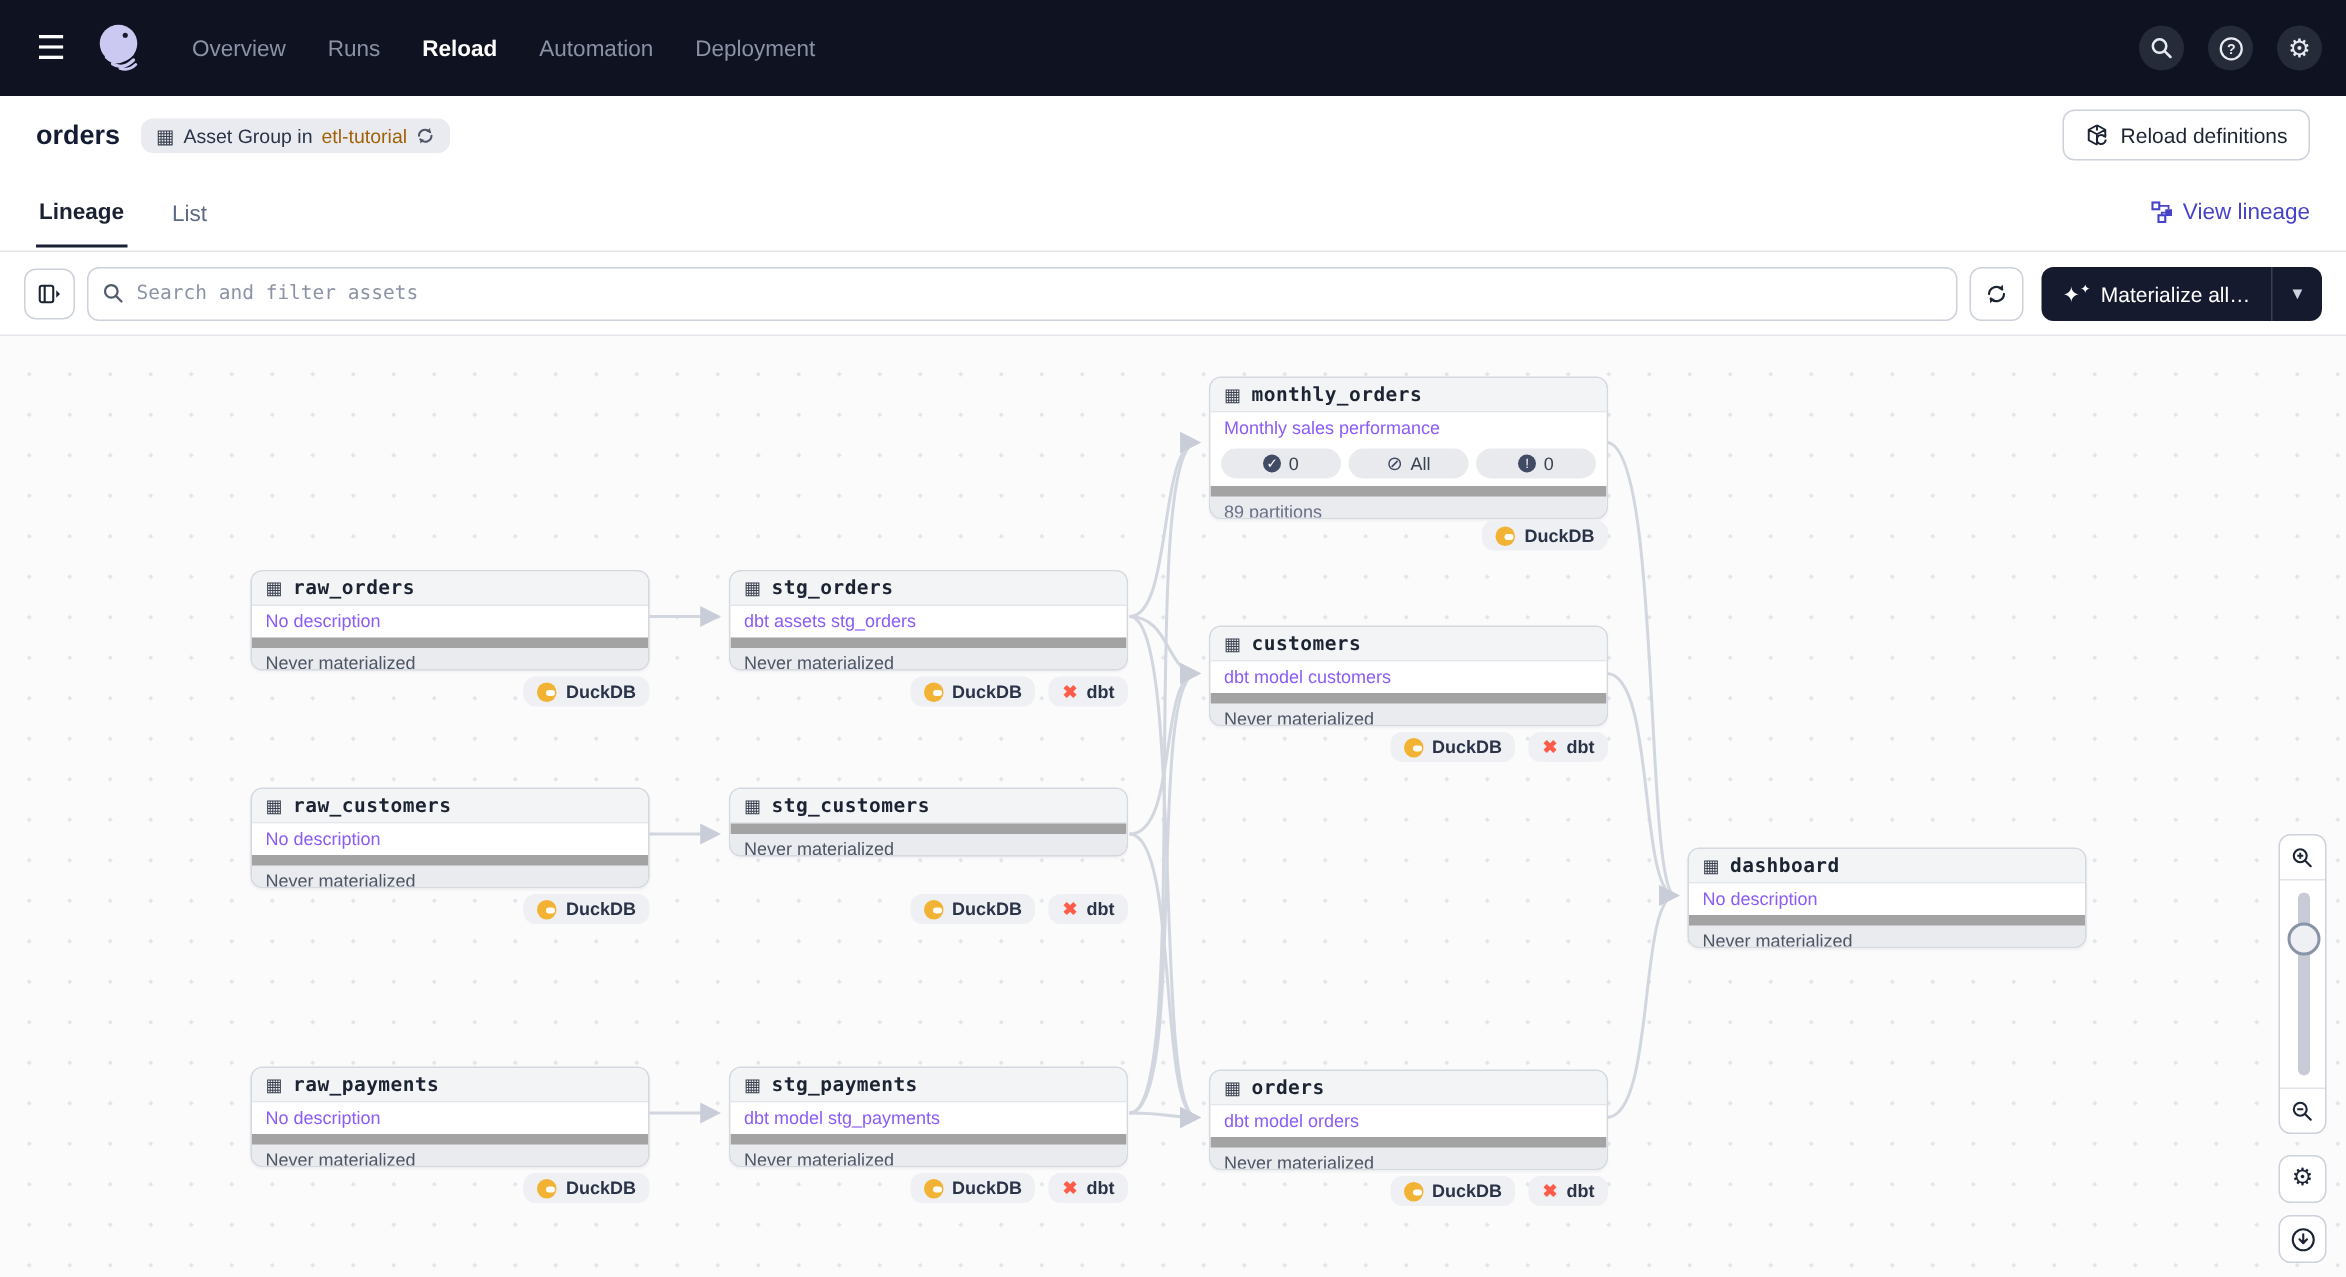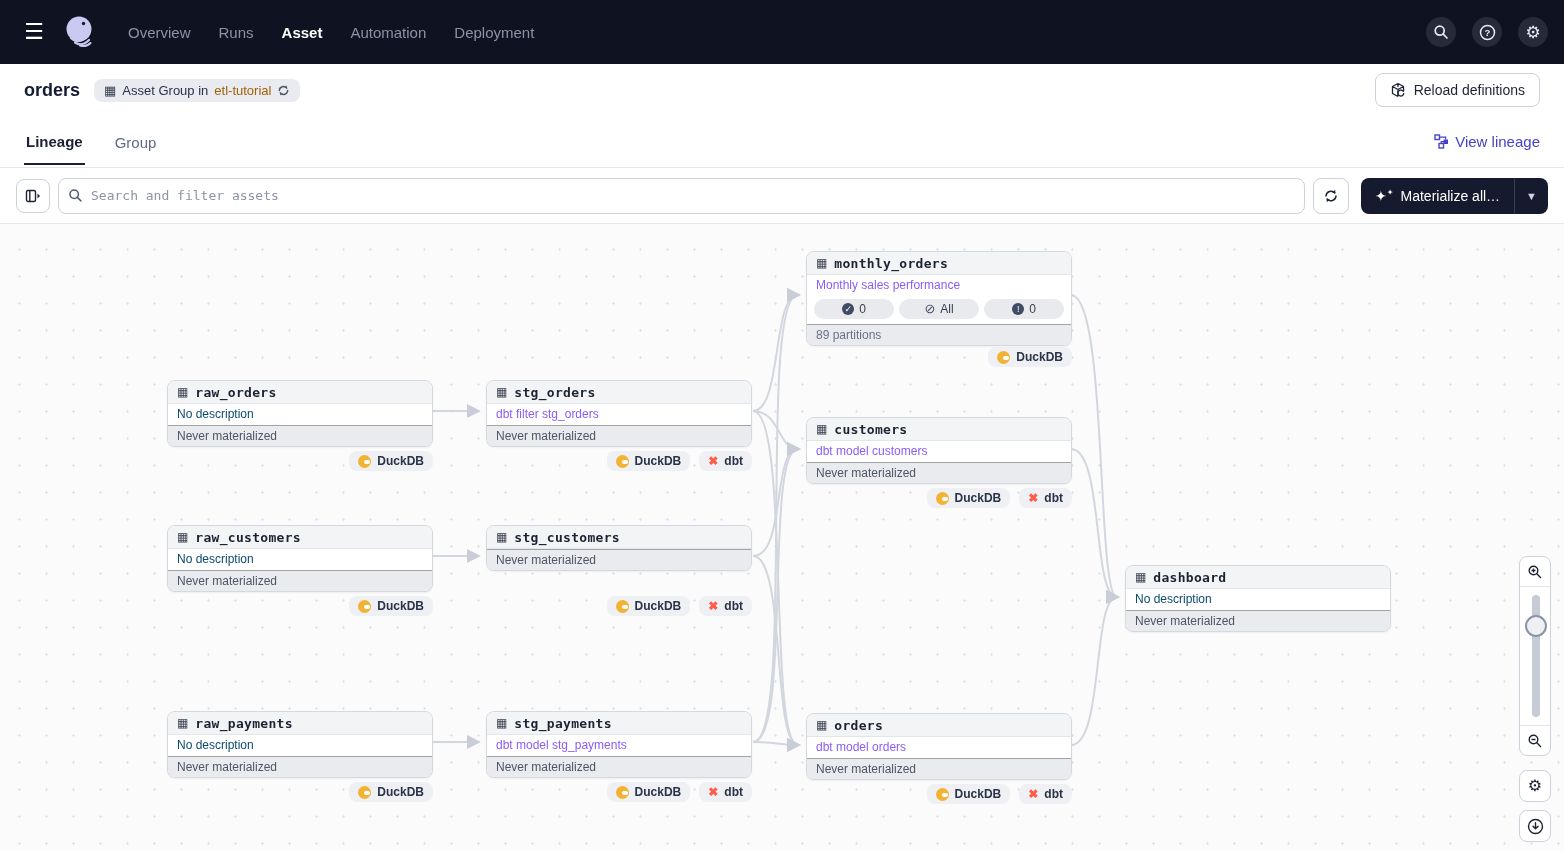--- a/index.html
+++ b/index.html
@@ -47,26 +47,26 @@
   .graph { position:relative; height:627px; background:#fbfbfc;
            background-image:radial-gradient(#e2e4e9 1.3px, transparent 1.4px);
            background-size:27px 27px; background-position:6px 12px; overflow:hidden; }
   .edges { position:absolute; inset:0; }
 
   .asset-node { position:absolute; width:266px; background:#fff; border:1px solid #d4d8df; border-radius:8px; overflow:hidden; box-shadow:0 1px 2px rgba(20,25,45,.05); cursor:pointer; }
   .node-header { display:flex; align-items:center; gap:7px; background:#f3f4f6; border-bottom:1px solid #e2e5ea; padding:3px 9px; height:23px; }
   .node-header .tbl-glyph { font-size:12px; color:#39404f; }
   .node-name { font-family:"DejaVu Sans Mono", monospace; font-size:13px; font-weight:bold; color:#1c2433; letter-spacing:.3px; }
   .node-desc { font-size:12px; color:#8b5cf6; padding:3px 9px; height:21px; background:#fff; }
-  .node-desc.muted { color:#0c4a6e; }
+  .node-desc.muted { color:#8b5cf6; }
   .node-pills { display:flex; gap:5px; padding:3px 7px 5px; background:#fff; }
   .pill { flex:1; display:flex; align-items:center; justify-content:center; gap:5px; background:#e8eaee; border-radius:10px; height:20px; font-size:12px; color:#39404f; }
   .pill .dot-ic { width:12px; height:12px; border-radius:50%; background:#414b63; color:#fff; font-size:9px; line-height:12px; text-align:center; }
   .pill .slash-ic { font-size:13px; color:#414b63; line-height:12px; }
-  .node-footer { font-size:12px; color:#4e5565; padding:3px 9px; height:21px; background:#e9ebef; border-top:1px solid #a3a3a3; }
+  .node-footer { font-size:12px; color:#4e5565; padding:3px 9px; height:21px; background:#e9ebef; border-top:7px solid #a3a3a3; }
   .node-footer.parts { color:#6a7186; }
 
   .badge-row { position:absolute; width:266px; display:flex; justify-content:flex-end; gap:9px; }
   .tech-badge { display:flex; align-items:center; gap:6px; background:#eef0f3; border-radius:8px; padding:3px 9px; font-size:12px; font-weight:bold; color:#2a3347; }
   .duck-ic { width:13px; height:13px; border-radius:50%; background:#f2b233; position:relative; }
   .duck-ic::after { content:""; position:absolute; right:1px; top:5px; width:6px; height:4px; border-radius:2px; background:#fff; }
   .dbt-ic { color:#ff5c49; font-size:12px; font-weight:bold; line-height:12px; }
 
   
   .zoom-stack { position:absolute; width:32px; border:1px solid #ccd1da; border-radius:8px; background:#fff; overflow:hidden; }
@@ -88,21 +88,21 @@
       <circle cx="18" cy="16" r="12.5" fill="#cbc8f1"></circle>
       <circle cx="22.5" cy="10.5" r="1.7" fill="#171a2b"></circle>
       <path d="M10,25 Q17,32 27,23" stroke="#cbc8f1" stroke-width="2.4" fill="none" stroke-linecap="round"></path>
       <path d="M14,29.5 Q21,34 28,27" stroke="#cbc8f1" stroke-width="2.2" fill="none" stroke-linecap="round"></path>
       <path d="M19,32.5 Q25,34.5 29.5,30" stroke="#cbc8f1" stroke-width="2" fill="none" stroke-linecap="round"></path>
     </svg>
   </div>
   <nav class="nav-links">
     <span class="nav-link">Overview</span>
     <span class="nav-link">Runs</span>
-    <span class="nav-link active">Asset</span>
+    <span class="nav-link active">Reload</span>
     <span class="nav-link">Automation</span>
     <span class="nav-link">Deployment</span>
   </nav>
   <div class="nav-actions">
     <div class="nav-icon-btn">
       <svg width="16" height="16" viewBox="0 0 16 16">
           <circle cx="6.7" cy="6.7" r="4.5" stroke="#e8eaf2" stroke-width="1.7" fill="none"></circle>
           <line x1="10.2" y1="10.2" x2="14" y2="14" stroke="#e8eaf2" stroke-width="1.7" stroke-linecap="round"></line>
         </svg>
     </div>
@@ -136,21 +136,21 @@
         <path d="M8,1.5 L13.5,4.5 V9 M8,1.5 L2.5,4.5 V11.5 L8,14.5 M8,1.5 V5 M2.5,4.5 L8,7.5 L13.5,4.5 M8,7.5 V14.5" stroke="#1c2433" stroke-width="1.3" fill="none" stroke-linejoin="round"></path>
         <path d="M13.8,11 a3,3 0 1 1 -1,-2.2" stroke="#1c2433" stroke-width="1.3" fill="none"></path>
         <path d="M14.2,7.6 L14,10 L11.8,9.2 Z" fill="#1c2433"></path>
       </svg>
     <span>Reload definitions</span>
   </button>
 </div>
 
 <div class="tabs-row">
   <span class="tab active">Lineage</span>
-  <span class="tab">Group</span>
+  <span class="tab">List</span>
   <span class="view-lineage">
     <svg width="15" height="15" viewBox="0 0 15 15">
         <rect x="1" y="1" width="4.5" height="4.5" stroke="#4643c8" stroke-width="1.4" fill="none"></rect>
         <rect x="9.5" y="5.5" width="4.5" height="4.5" fill="#4643c8"></rect>
         <rect x="5" y="9.5" width="4.5" height="4.5" stroke="#4643c8" stroke-width="1.4" fill="none"></rect>
         <path d="M5.5,3.2 H11.7 V5.5 M7.2,9.5 V7.7 H11.7" stroke="#4643c8" stroke-width="1.2" fill="none"></path>
       </svg>
     <span>View lineage</span>
   </span>
 </div>
@@ -246,21 +246,21 @@
         <div class="node-footer">Never materialized</div>
       </div>
       <div class="badge-row" style="left: 167px; top: 227px;">
         <span class="tech-badge"><span class="duck-ic"></span>DuckDB</span>
       </div>
       <div class="asset-node" style="left: 486px; top: 156px;">
         <div class="node-header">
           <span class="tbl-glyph">▦</span>
           <span class="node-name">stg_orders</span>
         </div>
-        <div class="node-desc">dbt filter stg_orders</div>
+        <div class="node-desc">dbt assets stg_orders</div>
         <div class="node-footer">Never materialized</div>
       </div>
       <div class="badge-row" style="left: 486px; top: 227px;">
         <span class="tech-badge"><span class="duck-ic"></span>DuckDB</span>
         <span class="tech-badge"><span class="dbt-ic">✖</span>dbt</span>
       </div>
       <div class="asset-node" style="left: 806px; top: 193px;">
         <div class="node-header">
           <span class="tbl-glyph">▦</span>
           <span class="node-name">customers</span>

